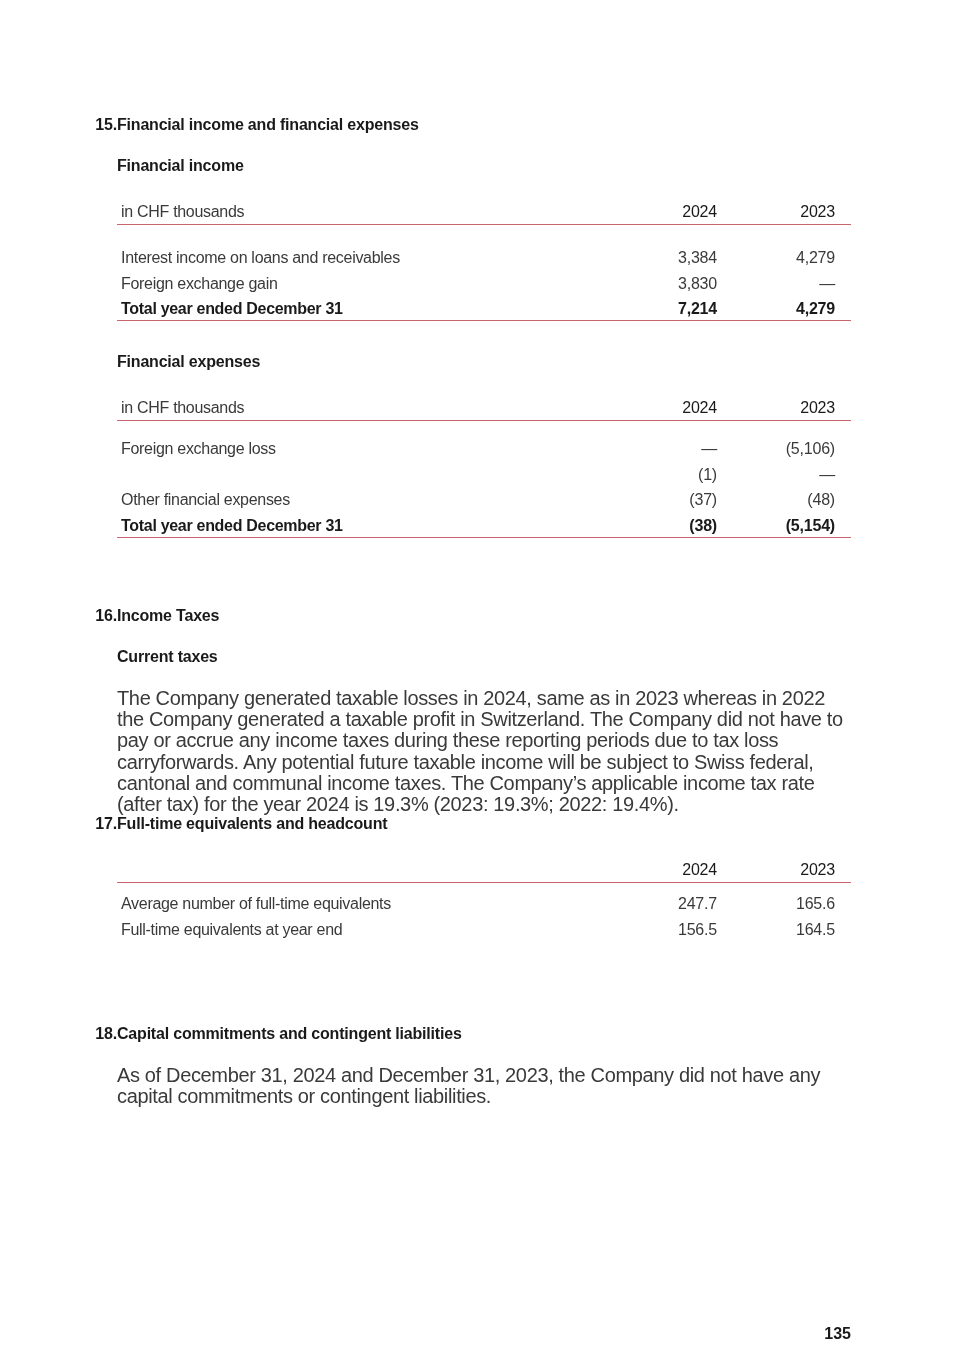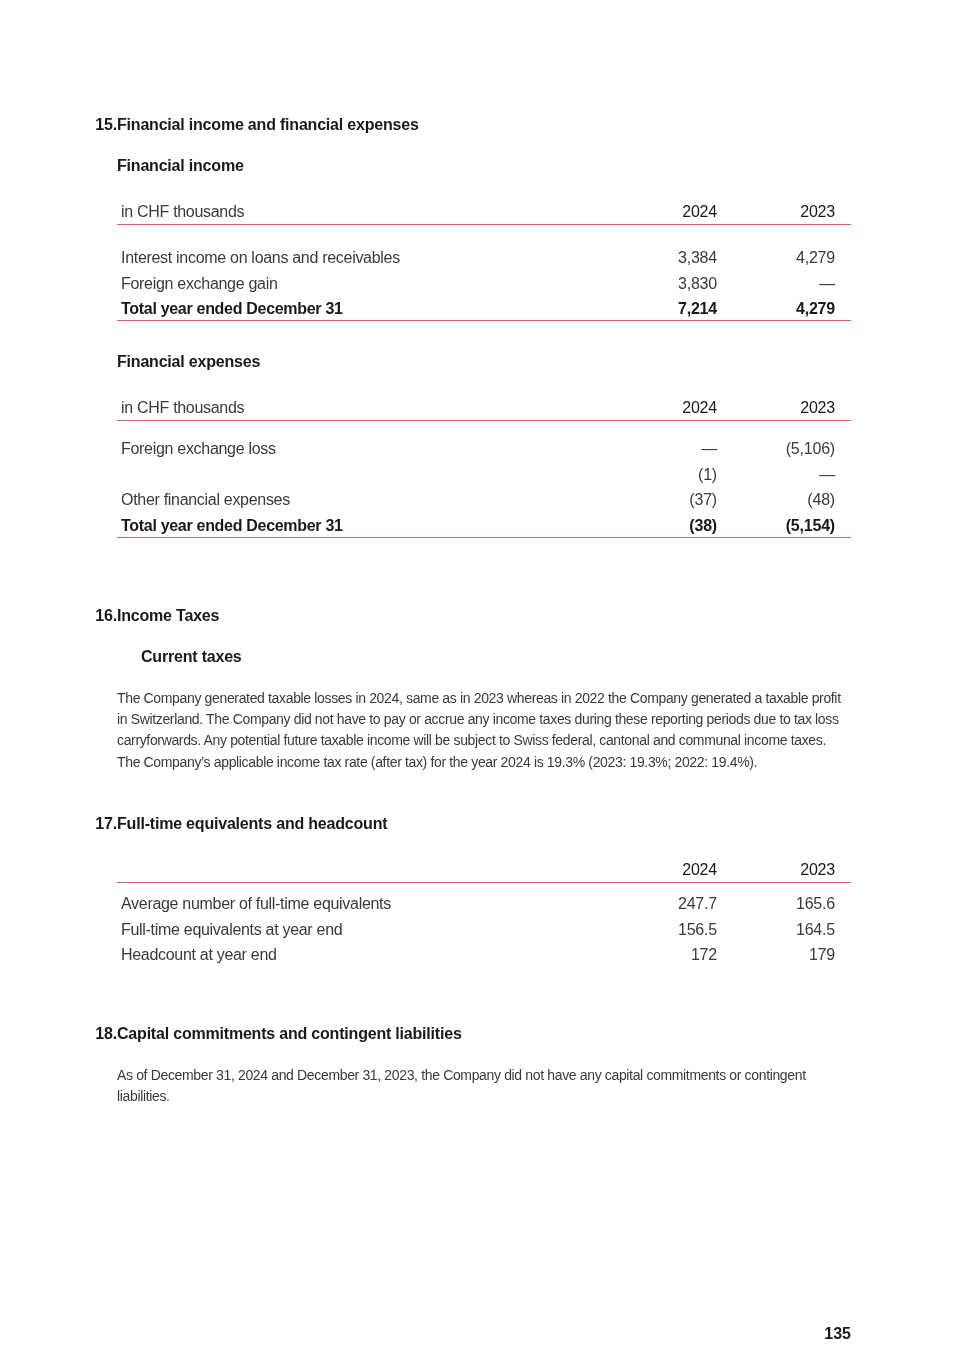--- a/index.html
+++ b/index.html
@@ -25,21 +25,21 @@
       font-weight: 300;
     }
     .row .label { position: absolute; left: 4px; top: 4px; letter-spacing: -0.3px; }
     .row .c1 { position: absolute; right: 134px; top: 4px; text-align: right; letter-spacing: -0.2px; }
     .row .c2 { position: absolute; right: 16px; top: 4px; text-align: right; letter-spacing: -0.2px; }
     .row.header { border-bottom: 1px solid #c9646e; height: 25px; }
     .row.header .c1, .row.header .c2 { font-weight: normal; color: #1a1a1a; }
     .row.total { font-weight: bold; color: #1a1a1a; border-bottom: 1px solid #c9646e; height: 24px; }
     .spacer { height: 20px; }
     .para {
-      position: absolute; left: 117px; width: 730px; font-size: 14px;
+      position: absolute; left: 117px; width: 730px; font-size: 20px;
       line-height: 21.2px; color: #3a3a3a; letter-spacing: -0.35px;
     }
     .page-num {
       position: absolute; right: 117px; top: 1325px; font-size: 16px; font-weight: bold;
     }
   </style>
 </head>
 <body>
 
 <div class="section-head" style="top:116px;">
@@ -97,21 +97,21 @@
   <div class="row total">
     <span class="label">Total year ended December 31</span>
     <span class="c1">(38)</span>
     <span class="c2">(5,154)</span>
   </div>
 </div>
 
 <div class="section-head" style="top:607px;">
   <span class="num">16.</span><span>Income Taxes</span>
 </div>
-<div class="subhead" style="top:648px;margin-left:24px;">Current taxes</div>
+<div class="subhead" style="top:648px;">Current taxes</div>
 <div class="para" style="top:688px;">The Company generated taxable losses in 2024, same as in 2023 whereas in 2022 the Company generated a taxable profit in Switzerland. The Company did not have to pay or accrue any income taxes during these reporting periods due to tax loss carryforwards. Any potential future taxable income will be subject to Swiss federal, cantonal and communal income taxes. The Company’s applicable income tax rate (after tax) for the year 2024 is 19.3% (2023: 19.3%; 2022: 19.4%).</div>
 
 <div class="section-head" style="top:815px;">
   <span class="num">17.</span><span>Full-time equivalents and headcount</span>
 </div>
 
 <div class="table" style="top:857px;">
   <div class="row header">
     <span class="label"></span>
     <span class="c1">2024</span>
@@ -121,25 +121,20 @@
   <div class="row">
     <span class="label">Average number of full-time equivalents</span>
     <span class="c1">247.7</span>
     <span class="c2">165.6</span>
   </div>
   <div class="row">
     <span class="label">Full-time equivalents at year end</span>
     <span class="c1">156.5</span>
     <span class="c2">164.5</span>
   </div>
-  <div class="row">
-    <span class="label">Headcount at year end</span>
-    <span class="c1">172</span>
-    <span class="c2">179</span>
-  </div>
 </div>
 
 <div class="section-head" style="top:1025px;">
   <span class="num">18.</span><span>Capital commitments and contingent liabilities</span>
 </div>
 <div class="para" style="top:1065px;">As of December 31, 2024 and December 31, 2023, the Company did not have any capital commitments or contingent liabilities.</div>
 
 <div class="page-num">135</div>
 
 </body></html>

